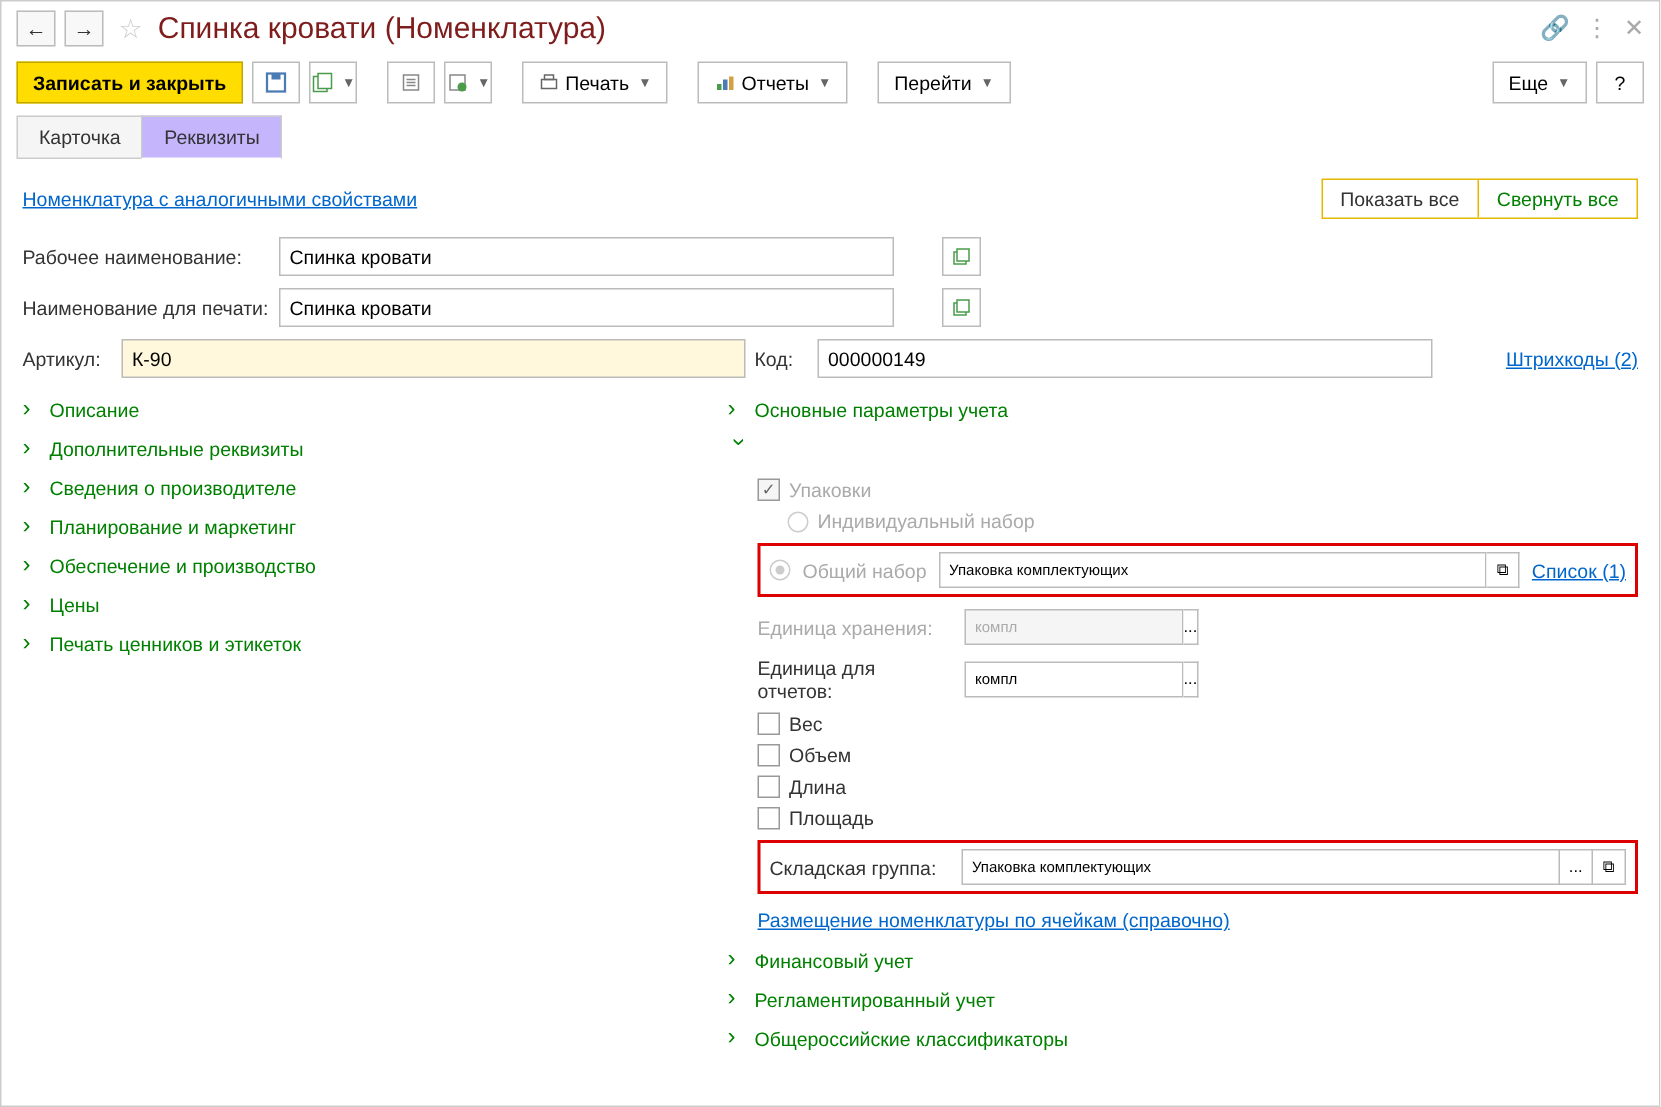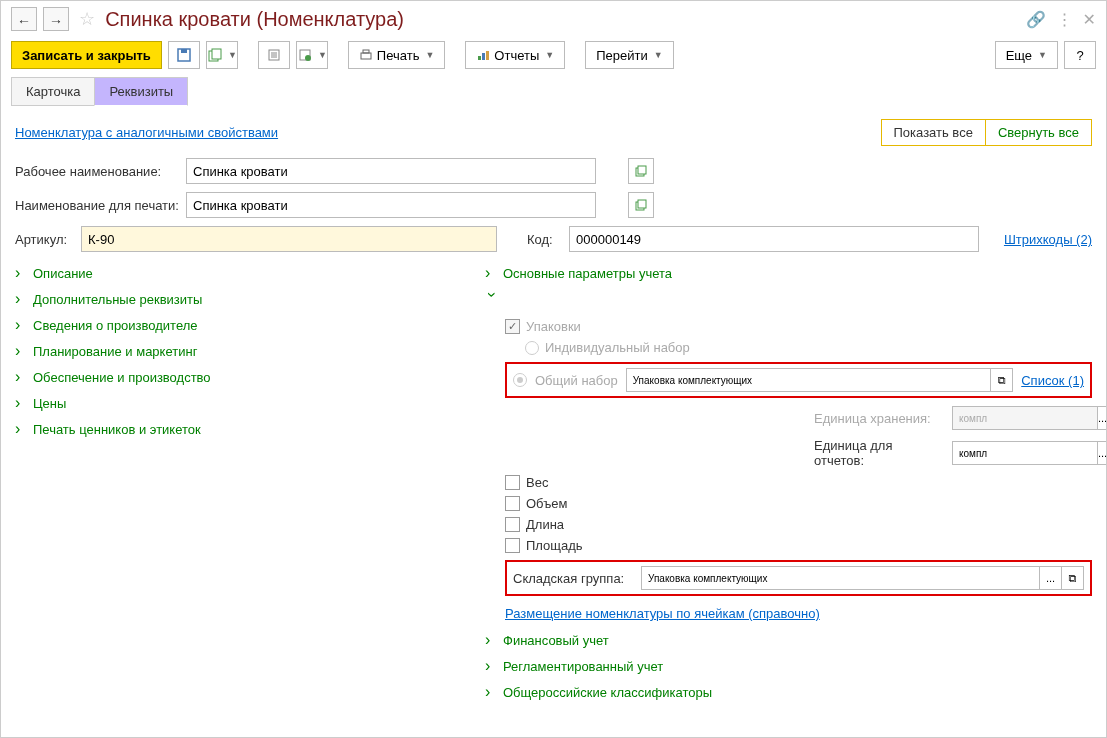--- a/index.html
+++ b/index.html
@@ -57,21 +57,21 @@
 .radio.disabled { border-color: #ccc; }
 .radio-inner { width: 6px; height: 6px; background: #ccc; border-radius: 50%; }
 .disabled-text { color: #aaa; }
 
 .redbox { border: 2px solid #dd0000; padding: 4px 6px; display: flex; align-items: center; gap: 8px; margin: 4px 0; }
 .input-with-btns { display: flex; flex: 1; }
 .input-with-btns input { flex: 1; height: 24px; border: 1px solid #bbb; padding: 0 6px; font-size: 10px; }
 .input-btn { width: 22px; height: 24px; border: 1px solid #bbb; border-left: none; background: #fff; font-size: 11px; cursor: pointer; display: flex; align-items: center; justify-content: center; }
 .input-disabled { background: #f5f5f5; color: #aaa; }
 
-.field-row { display: flex; align-items: center; gap: 8px; padding: 4px 0; justify-content: flex-end; }
+.field-row { display: flex; align-items: center; gap: 8px; padding: 4px 0; }
 .field-label { width: 130px; }
 
 svg { display: block; }
 </style>
 </head>
 <body>
 
 <div class="window">
   <div class="titlebar">
     <div class="nav-btn">←</div>
@@ -183,21 +183,21 @@
           <svg width="14" height="14">
             <rect x="2" y="4" width="8" height="8" fill="none" stroke="#4a9b4a"></rect>
             <rect x="4" y="2" width="8" height="8" fill="#fff" stroke="#4a9b4a"></rect>
           </svg>
         </button>
     </div>
 
     <div class="form-row">
       <span style="width:60px">Артикул:</span>
       <input class="text-input yellow" style="width: 416px;" value="К-90">
-      <span style="width:36px;margin-left:24px">Код:</span>
+      <span style="width:36px;margin-left:0">Код:</span>
       <input class="text-input" style="width: 410px;" value="000000149">
       <div style="flex:1"></div>
       <span class="link">Штрихкоды (2)</span>
     </div>
 
     <div class="two-col">
       <div class="col-left">
         <div class="tree-item">
             <span class="tree-chevron">›</span>
             <span>Описание</span>

